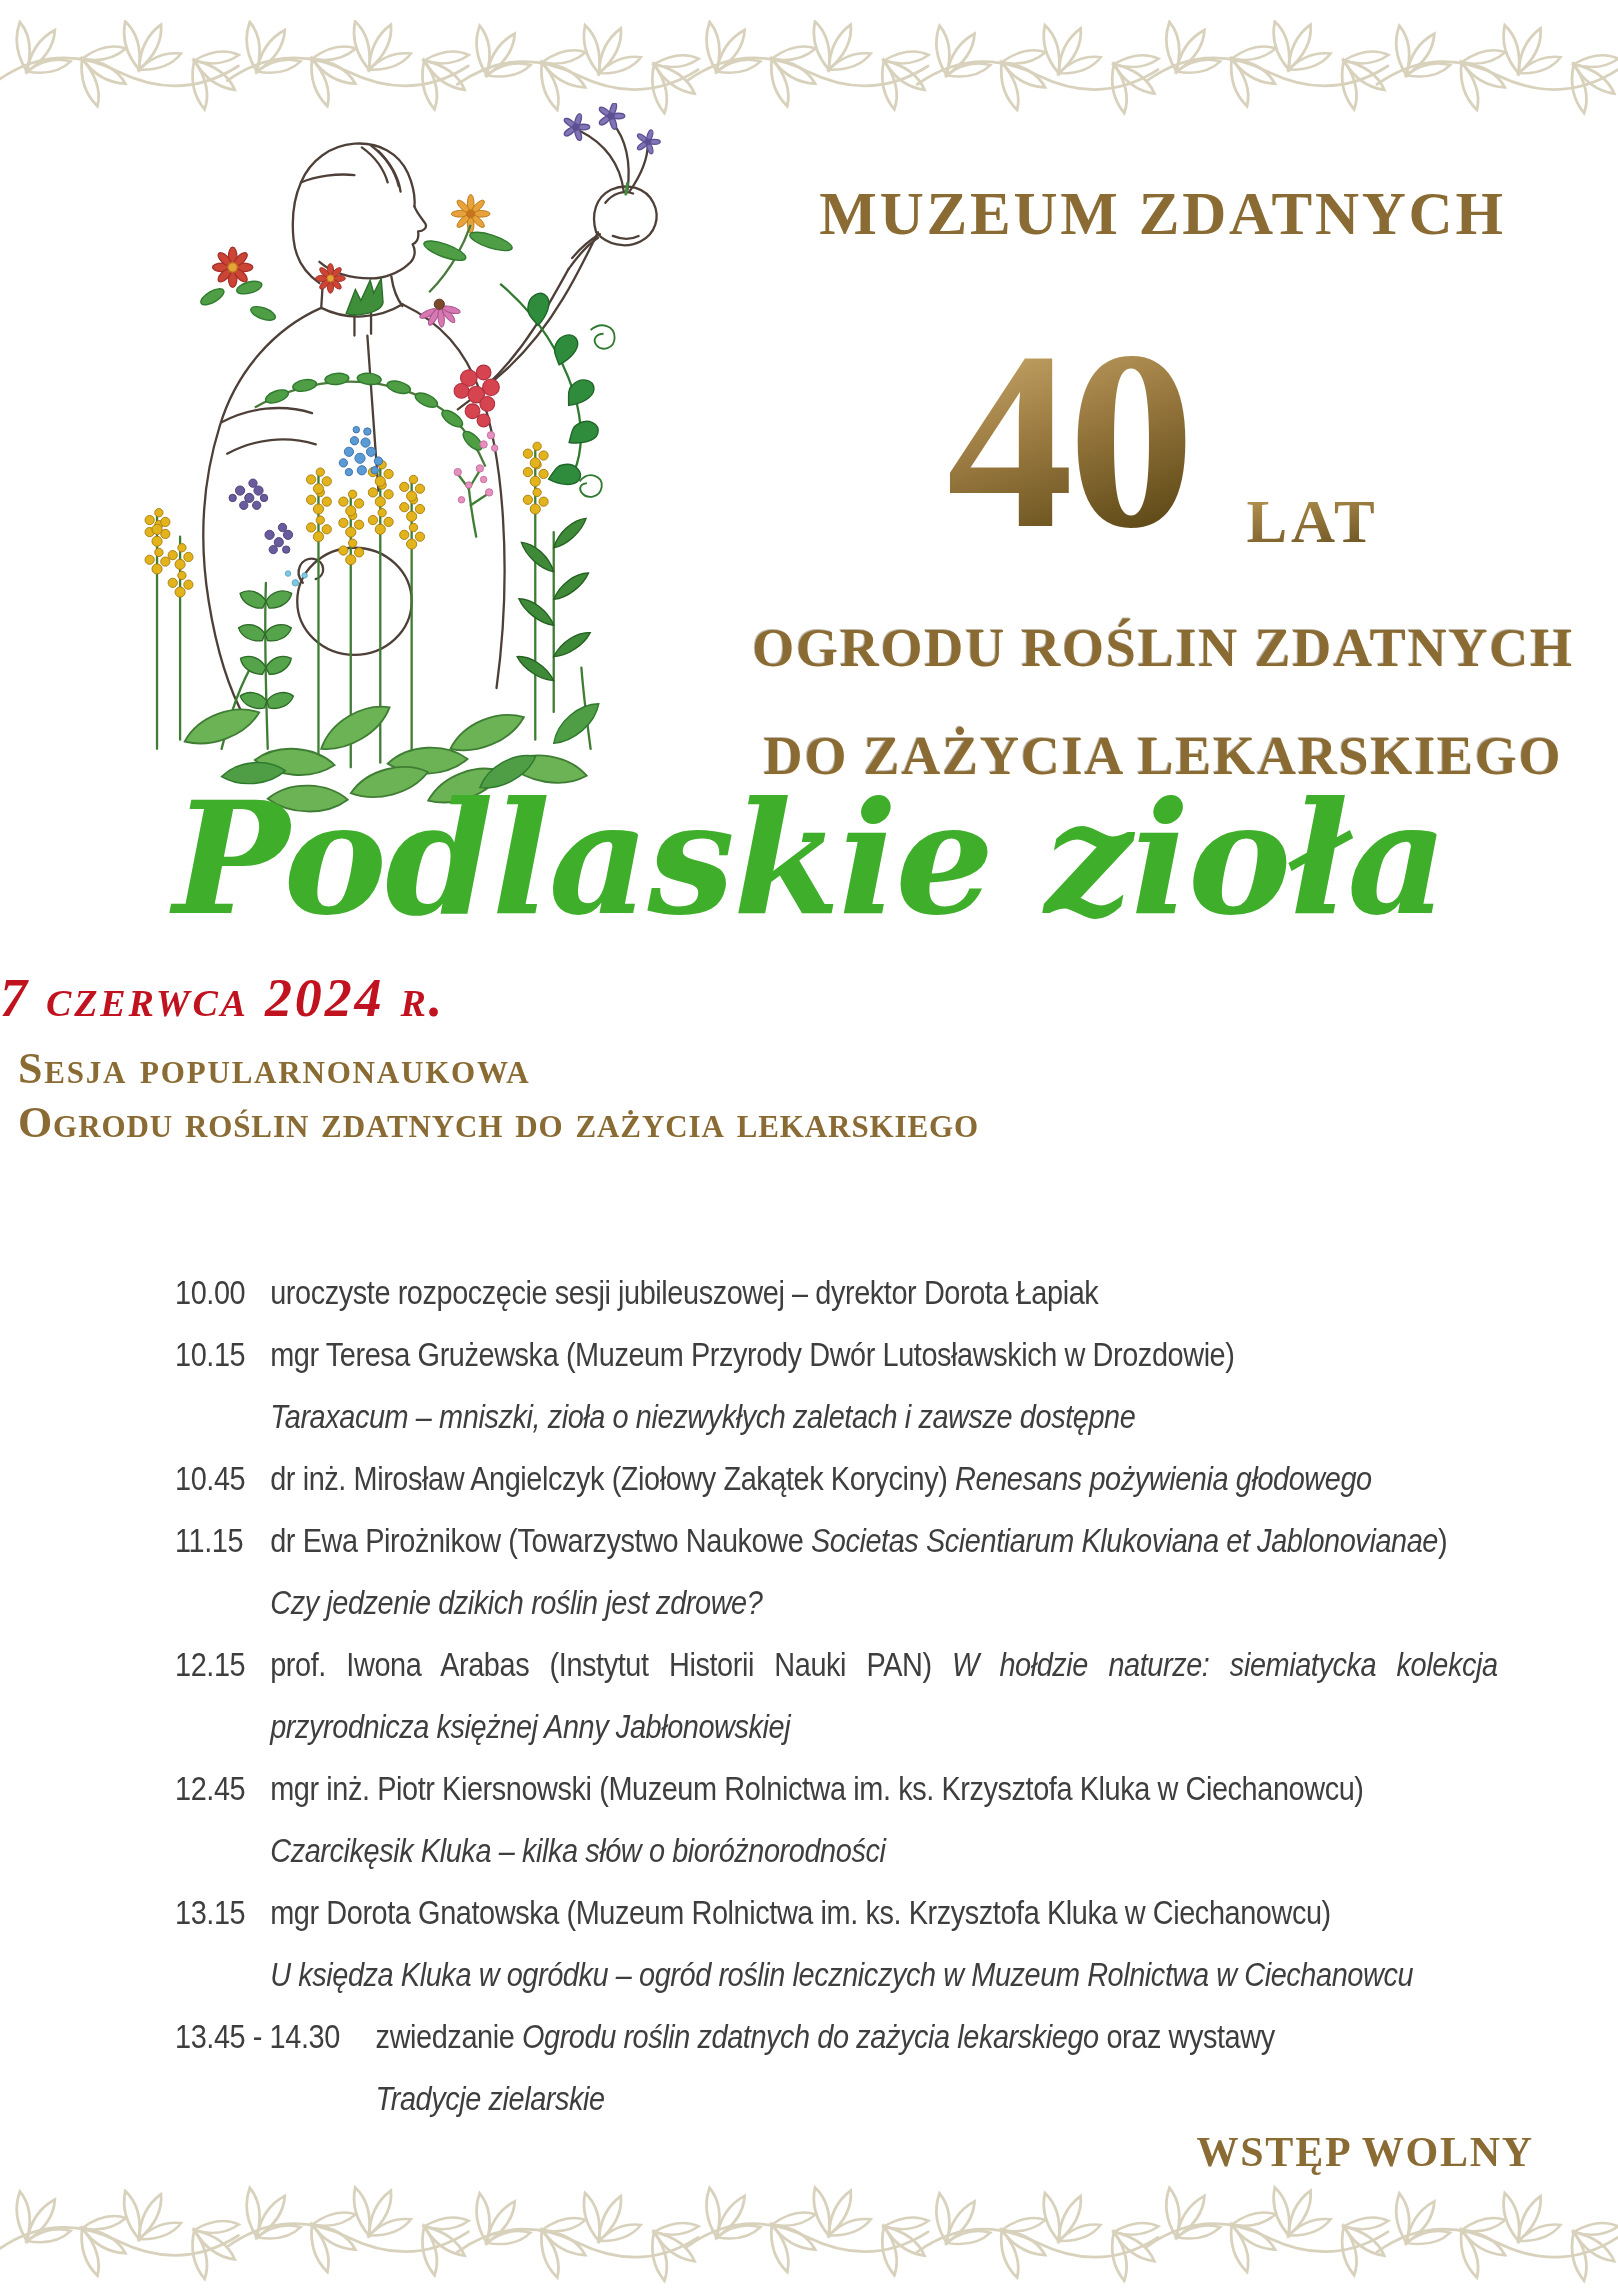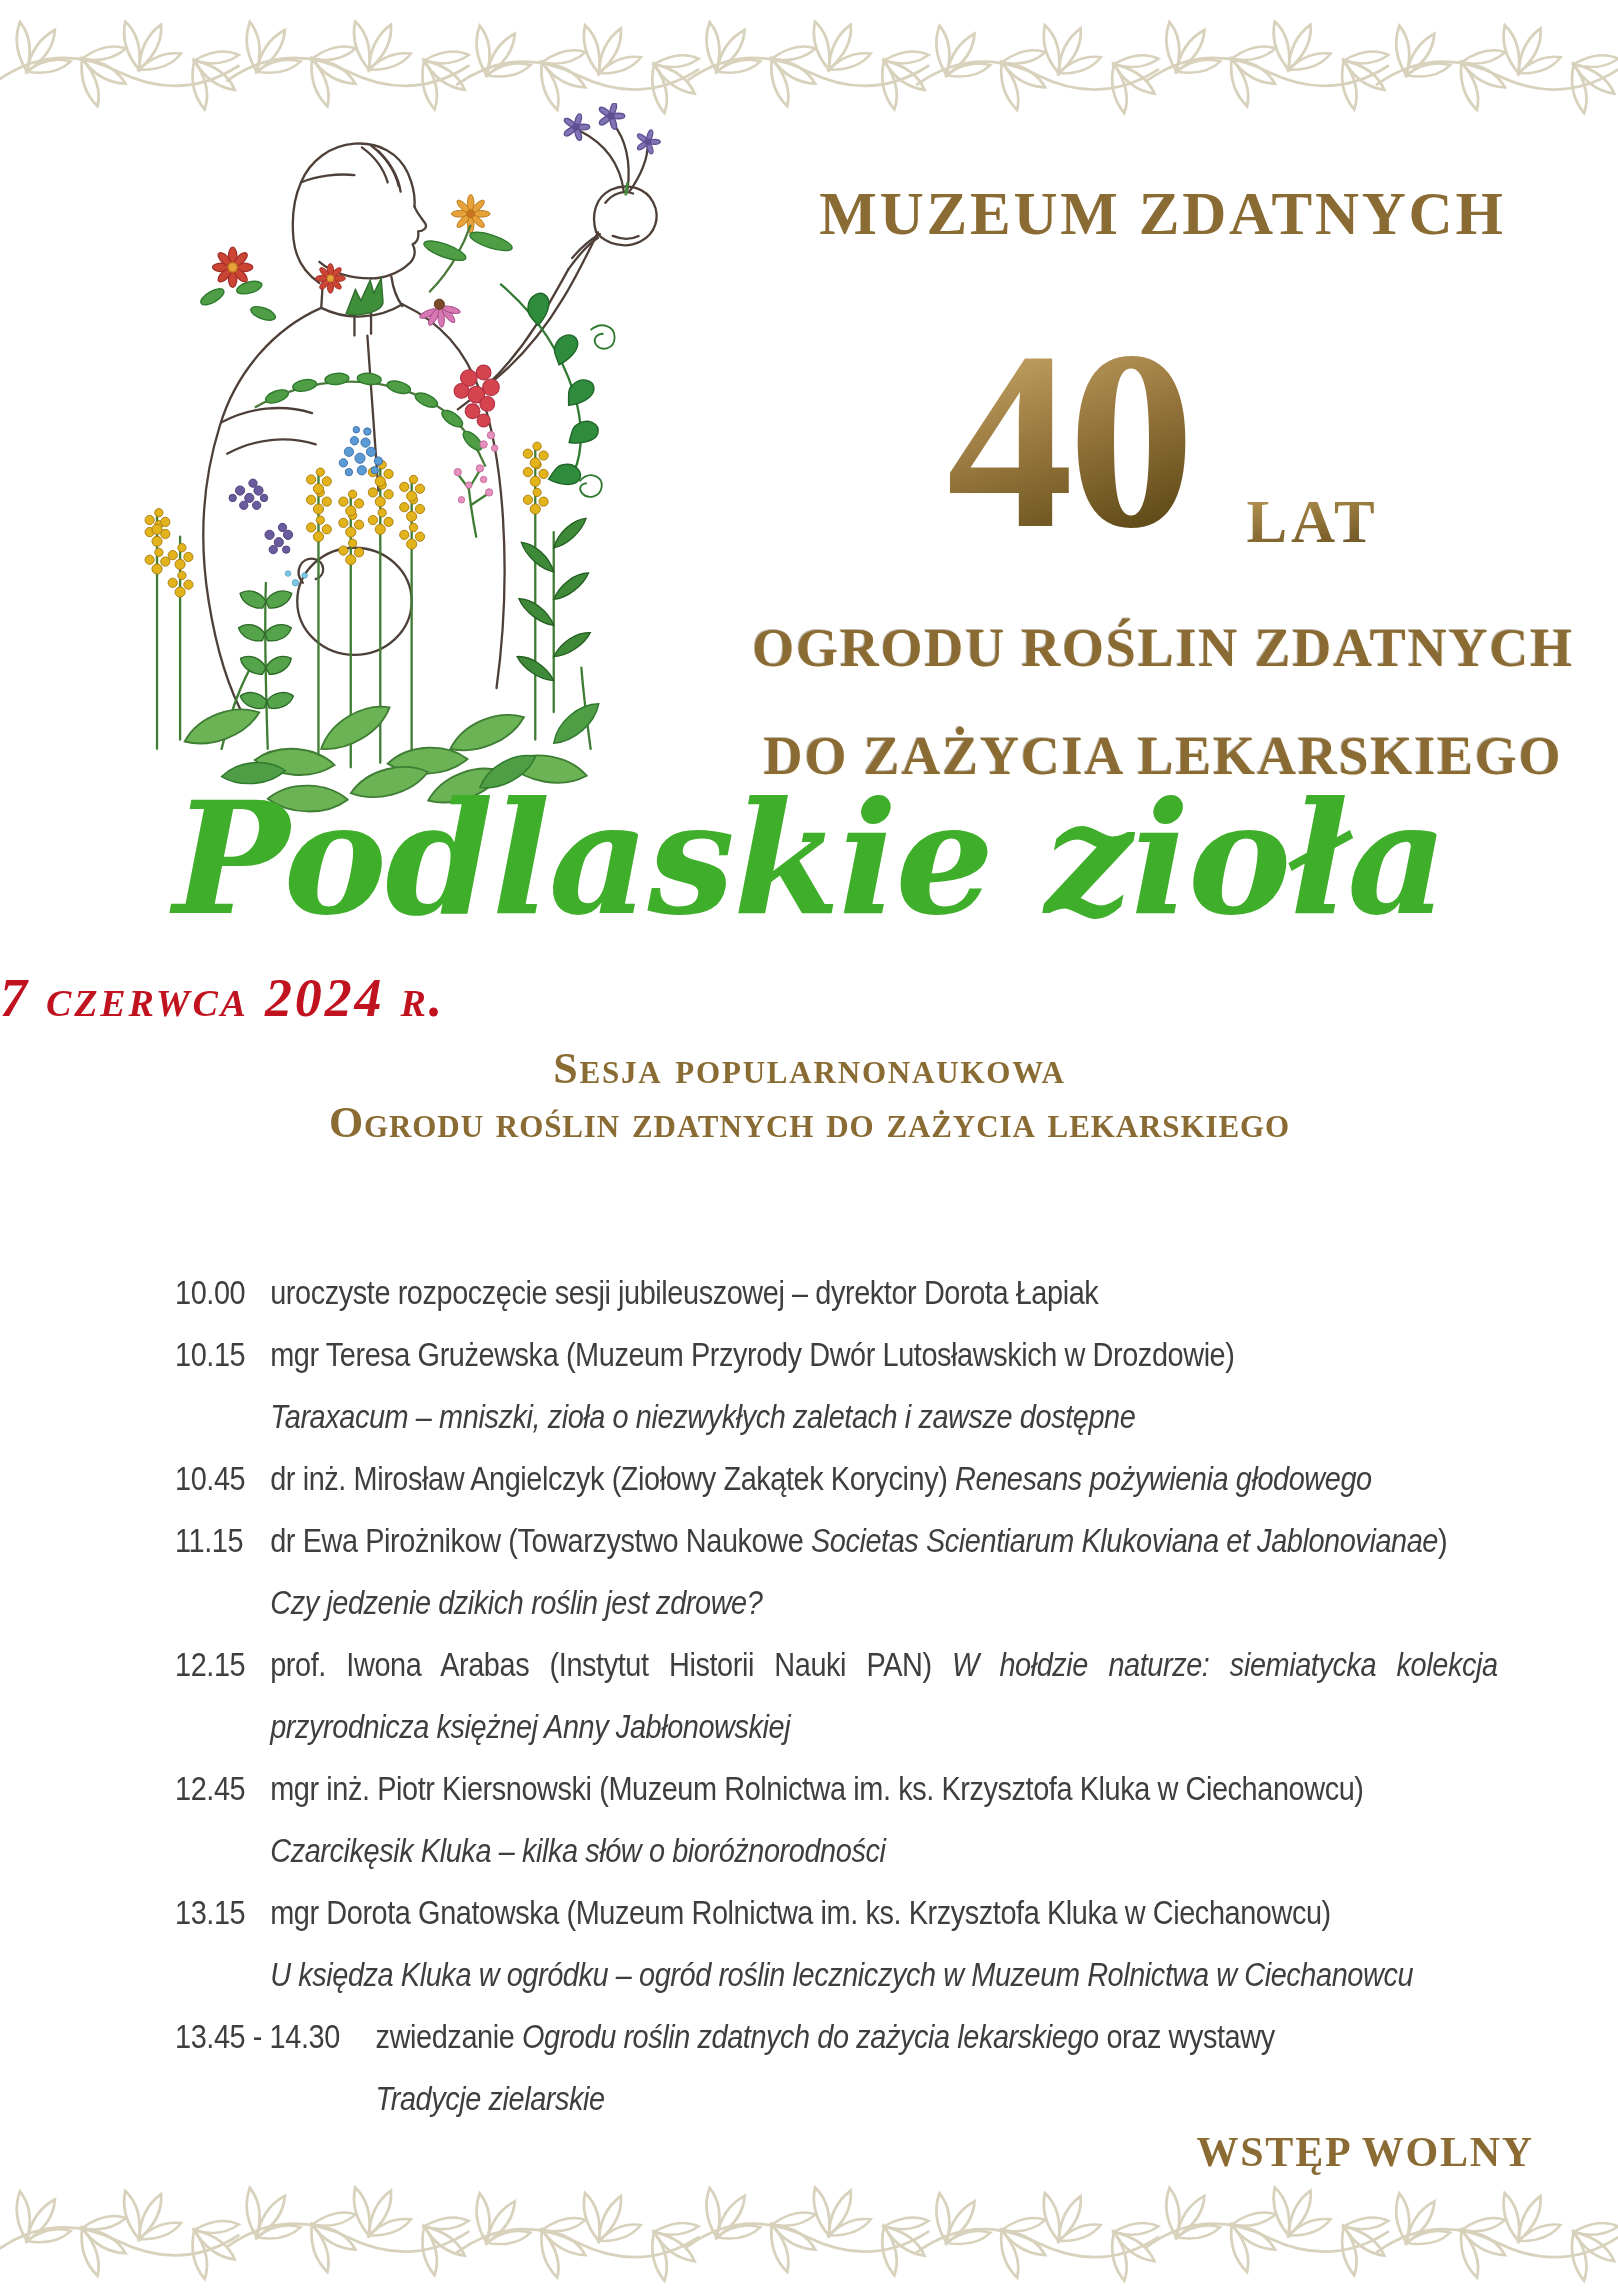--- a/index.html
+++ b/index.html
@@ -43,22 +43,22 @@
   .garden.l2{top:725px;}
 
   .main-title{position:absolute;left:0;top:762px;width:1619px;text-align:center;
     font-family:"DejaVu Serif", serif;font-style:italic;font-weight:bold;
     font-size:155px;line-height:194px;color:var(--green);letter-spacing:-1.8px;}
 
   .sc{font-variant-caps:small-caps;}
   .event-date{position:absolute;left:0;top:967px;width:1619px;text-align:left;color:var(--red);
     font-family:"Liberation Serif",serif;font-weight:bold;font-size:54px;letter-spacing:2.8px;font-style:italic;}
 
-  .session{position:absolute;left:0;top:1041px;width:1619px;text-align:center;color:var(--gold);
-    font-family:"Liberation Serif",serif;font-weight:bold;}
+  .session{position:absolute;left:0;top:1041px;width:1619px;text-align:left;color:var(--gold);
+    font-family:"Liberation Serif",serif;font-weight:bold;padding-left:18px;}
   .session .s1{font-size:44px;line-height:55px;letter-spacing:1.8px;}
   .session .s2{font-size:44px;line-height:52px;letter-spacing:1.8px;}
   .session .s3{font-size:44px;line-height:54px;letter-spacing:0.9px;}
 
   .program{position:absolute;left:175px;top:1261px;width:1556px;transform:scaleX(0.85);transform-origin:left top;}
   .prog-row{display:grid;grid-template-columns:112px 1fr;}
   .prog-row.wide{grid-template-columns:236px 1fr;}
   .prog-time,.prog-line{font-size:34px;line-height:62px;color:var(--ink);letter-spacing:-0.5px;white-space:pre-wrap;}
   .prog-line .it{font-style:italic;}
   .prog-line.justify{text-align:justify;text-align-last:justify;}

